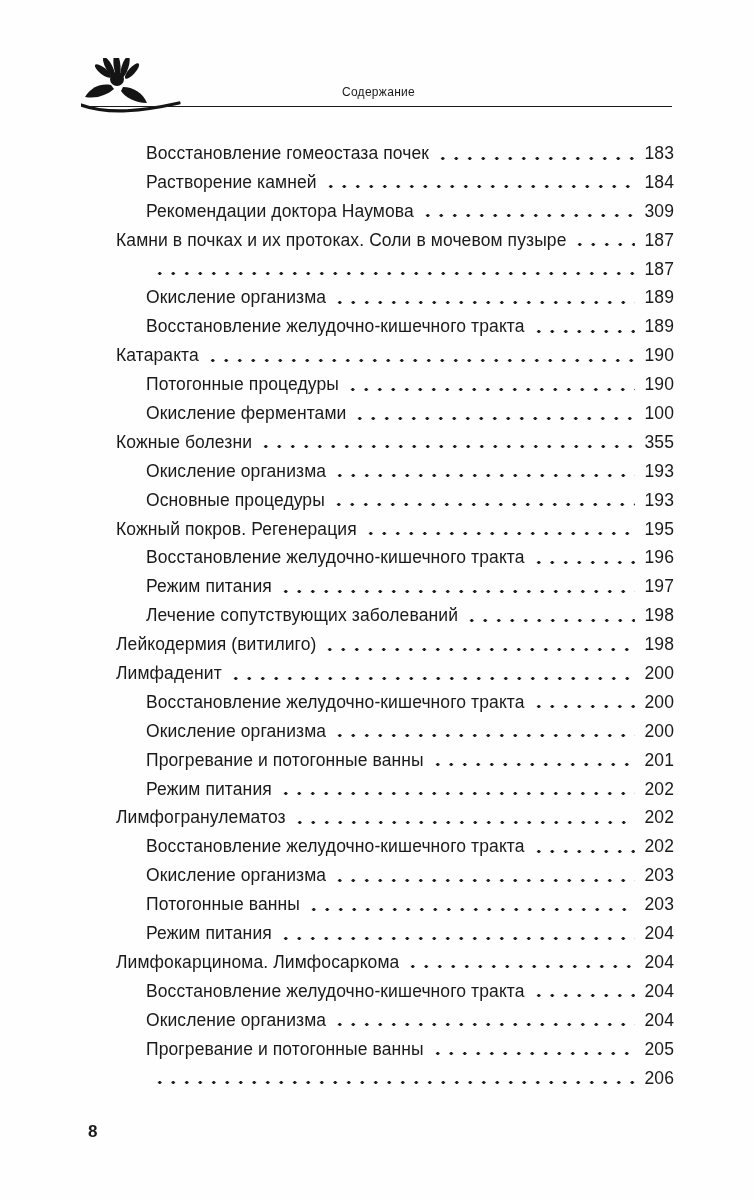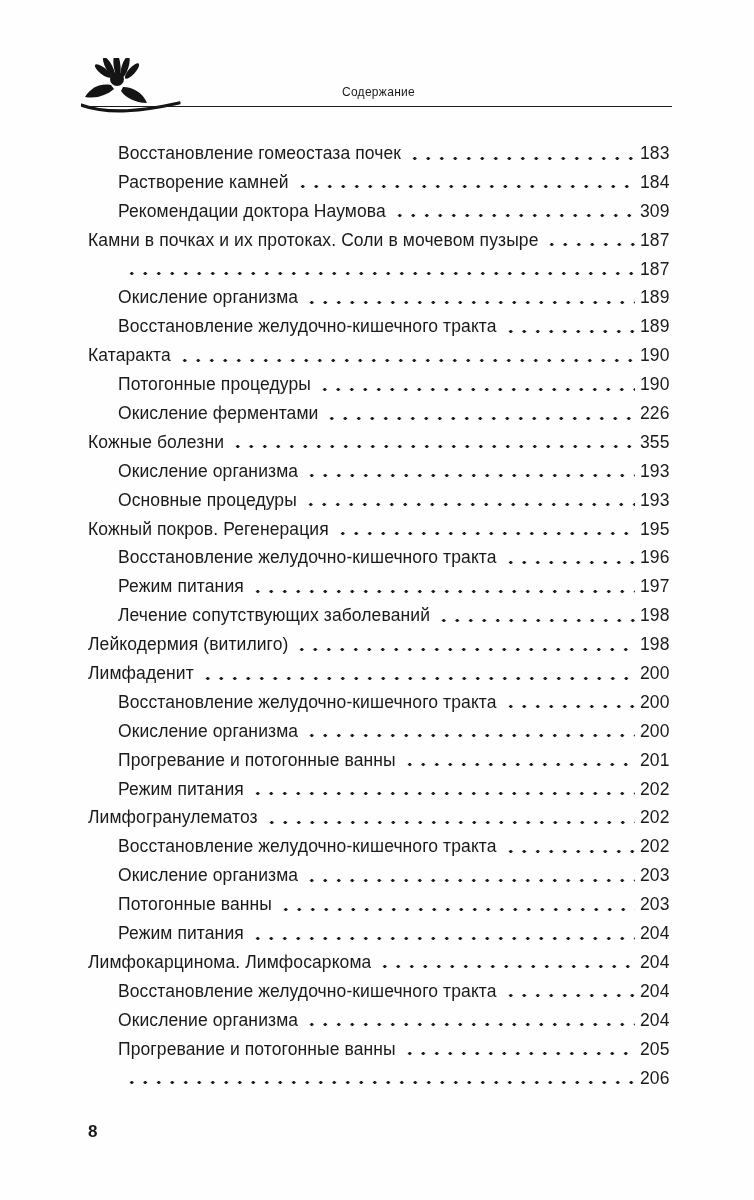--- a/index.html
+++ b/index.html
@@ -51,39 +51,41 @@
     left: 88px;
     right: 80px;
     top: 139px;
     font-size: 17.5px;
     letter-spacing: 0.1px;
   }
   .toc-row {
     display: flex;
     height: 28.9px;
     white-space: nowrap;
+    margin-left: 28px;
   }
   .toc-row.level-2 { padding-left: 30px; }
   .toc-label {
     flex: 0 1 auto;
     overflow: hidden;
     line-height: 28.9px;
   }
   .toc-leader {
     flex: 1 1 auto;
     min-width: 10px;
     margin: 0 5px 0 7px;
     background-image: radial-gradient(circle, #1a1a1a 1.4px, transparent 1.9px);
     background-size: 13.5px 3.4px;
     background-repeat: repeat-x;
     background-position: left bottom 8px;
   }
   .toc-page {
     flex: 0 0 auto;
     min-width: 34px;
+    text-align: right;
     line-height: 28.9px;
   }
 
   
   .folio {
     position: absolute;
     left: 88px;
     top: 1122px;
     font-size: 17px;
     font-weight: bold;
@@ -155,21 +157,21 @@
         <span class="toc-page">190</span>
       </div>
       <div class="toc-row level-2">
         <span class="toc-label">Потогонные процедуры</span>
         <span class="toc-leader"></span>
         <span class="toc-page">190</span>
       </div>
       <div class="toc-row level-2">
         <span class="toc-label">Окисление ферментами</span>
         <span class="toc-leader"></span>
-        <span class="toc-page">226</span>
+        <span class="toc-page">100</span>
       </div>
       <div class="toc-row level-1">
         <span class="toc-label">Кожные болезни</span>
         <span class="toc-leader"></span>
         <span class="toc-page">355</span>
       </div>
       <div class="toc-row level-2">
         <span class="toc-label">Окисление организма</span>
         <span class="toc-leader"></span>
         <span class="toc-page">193</span>

